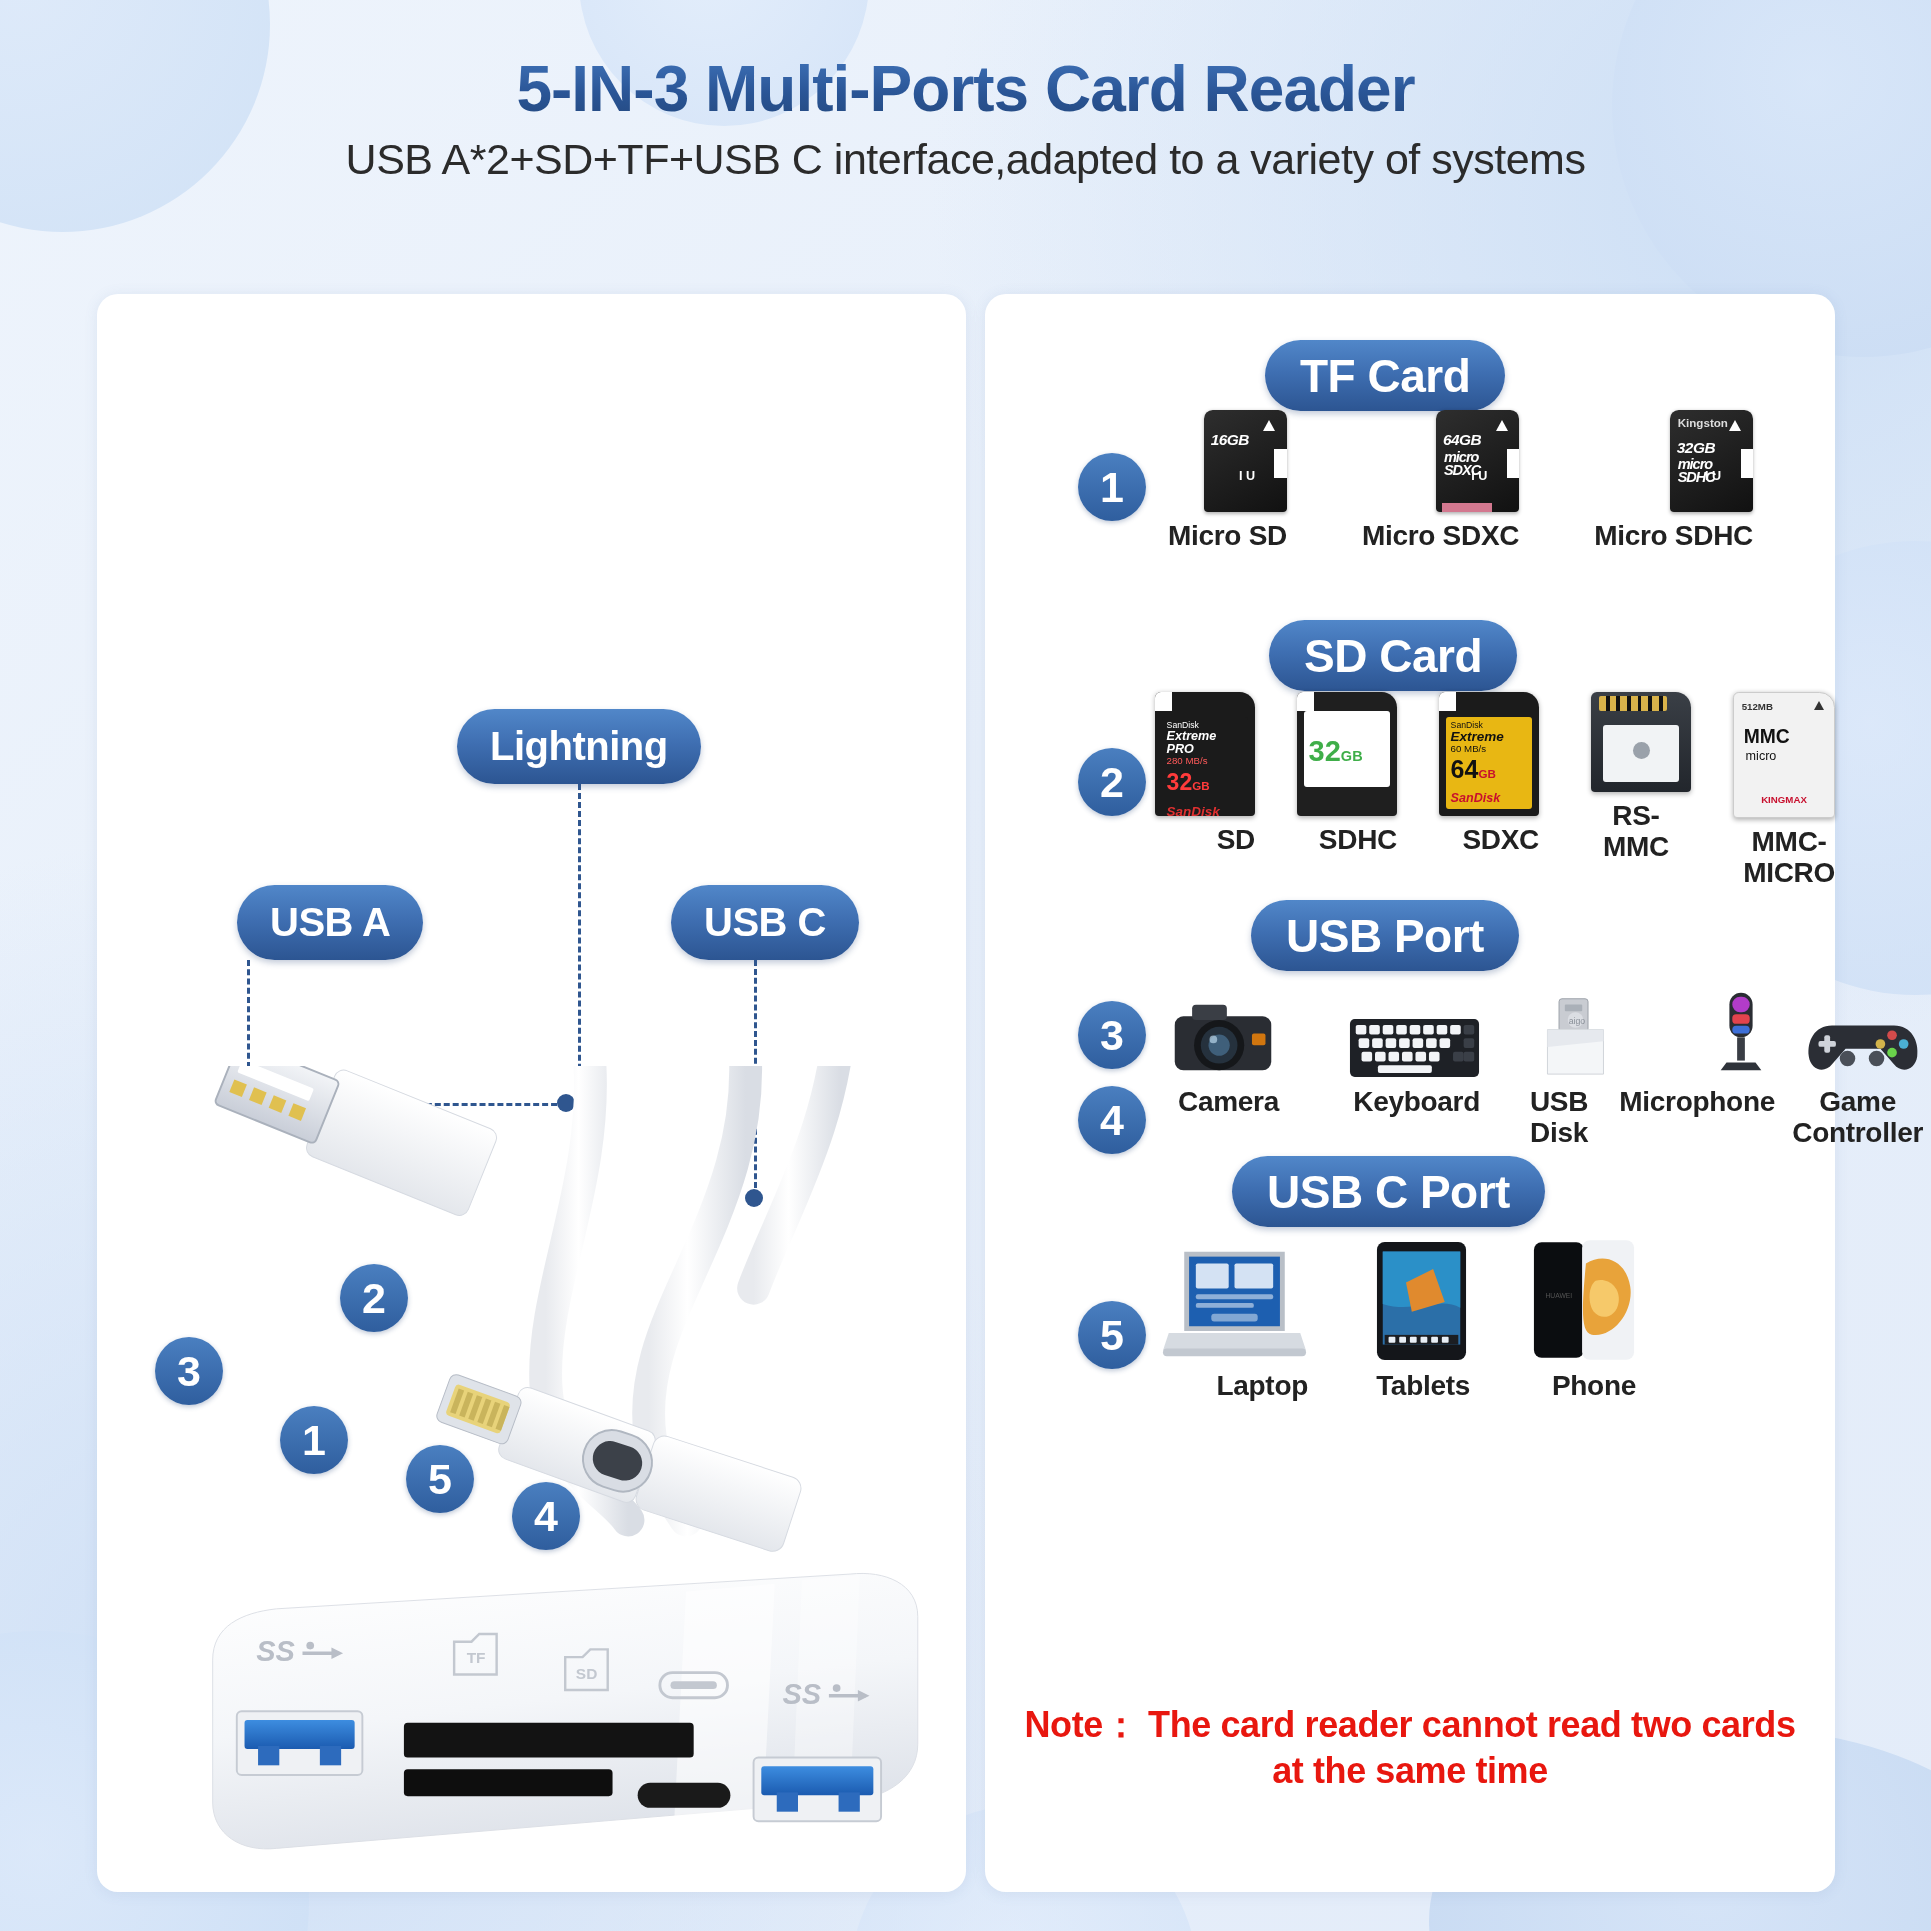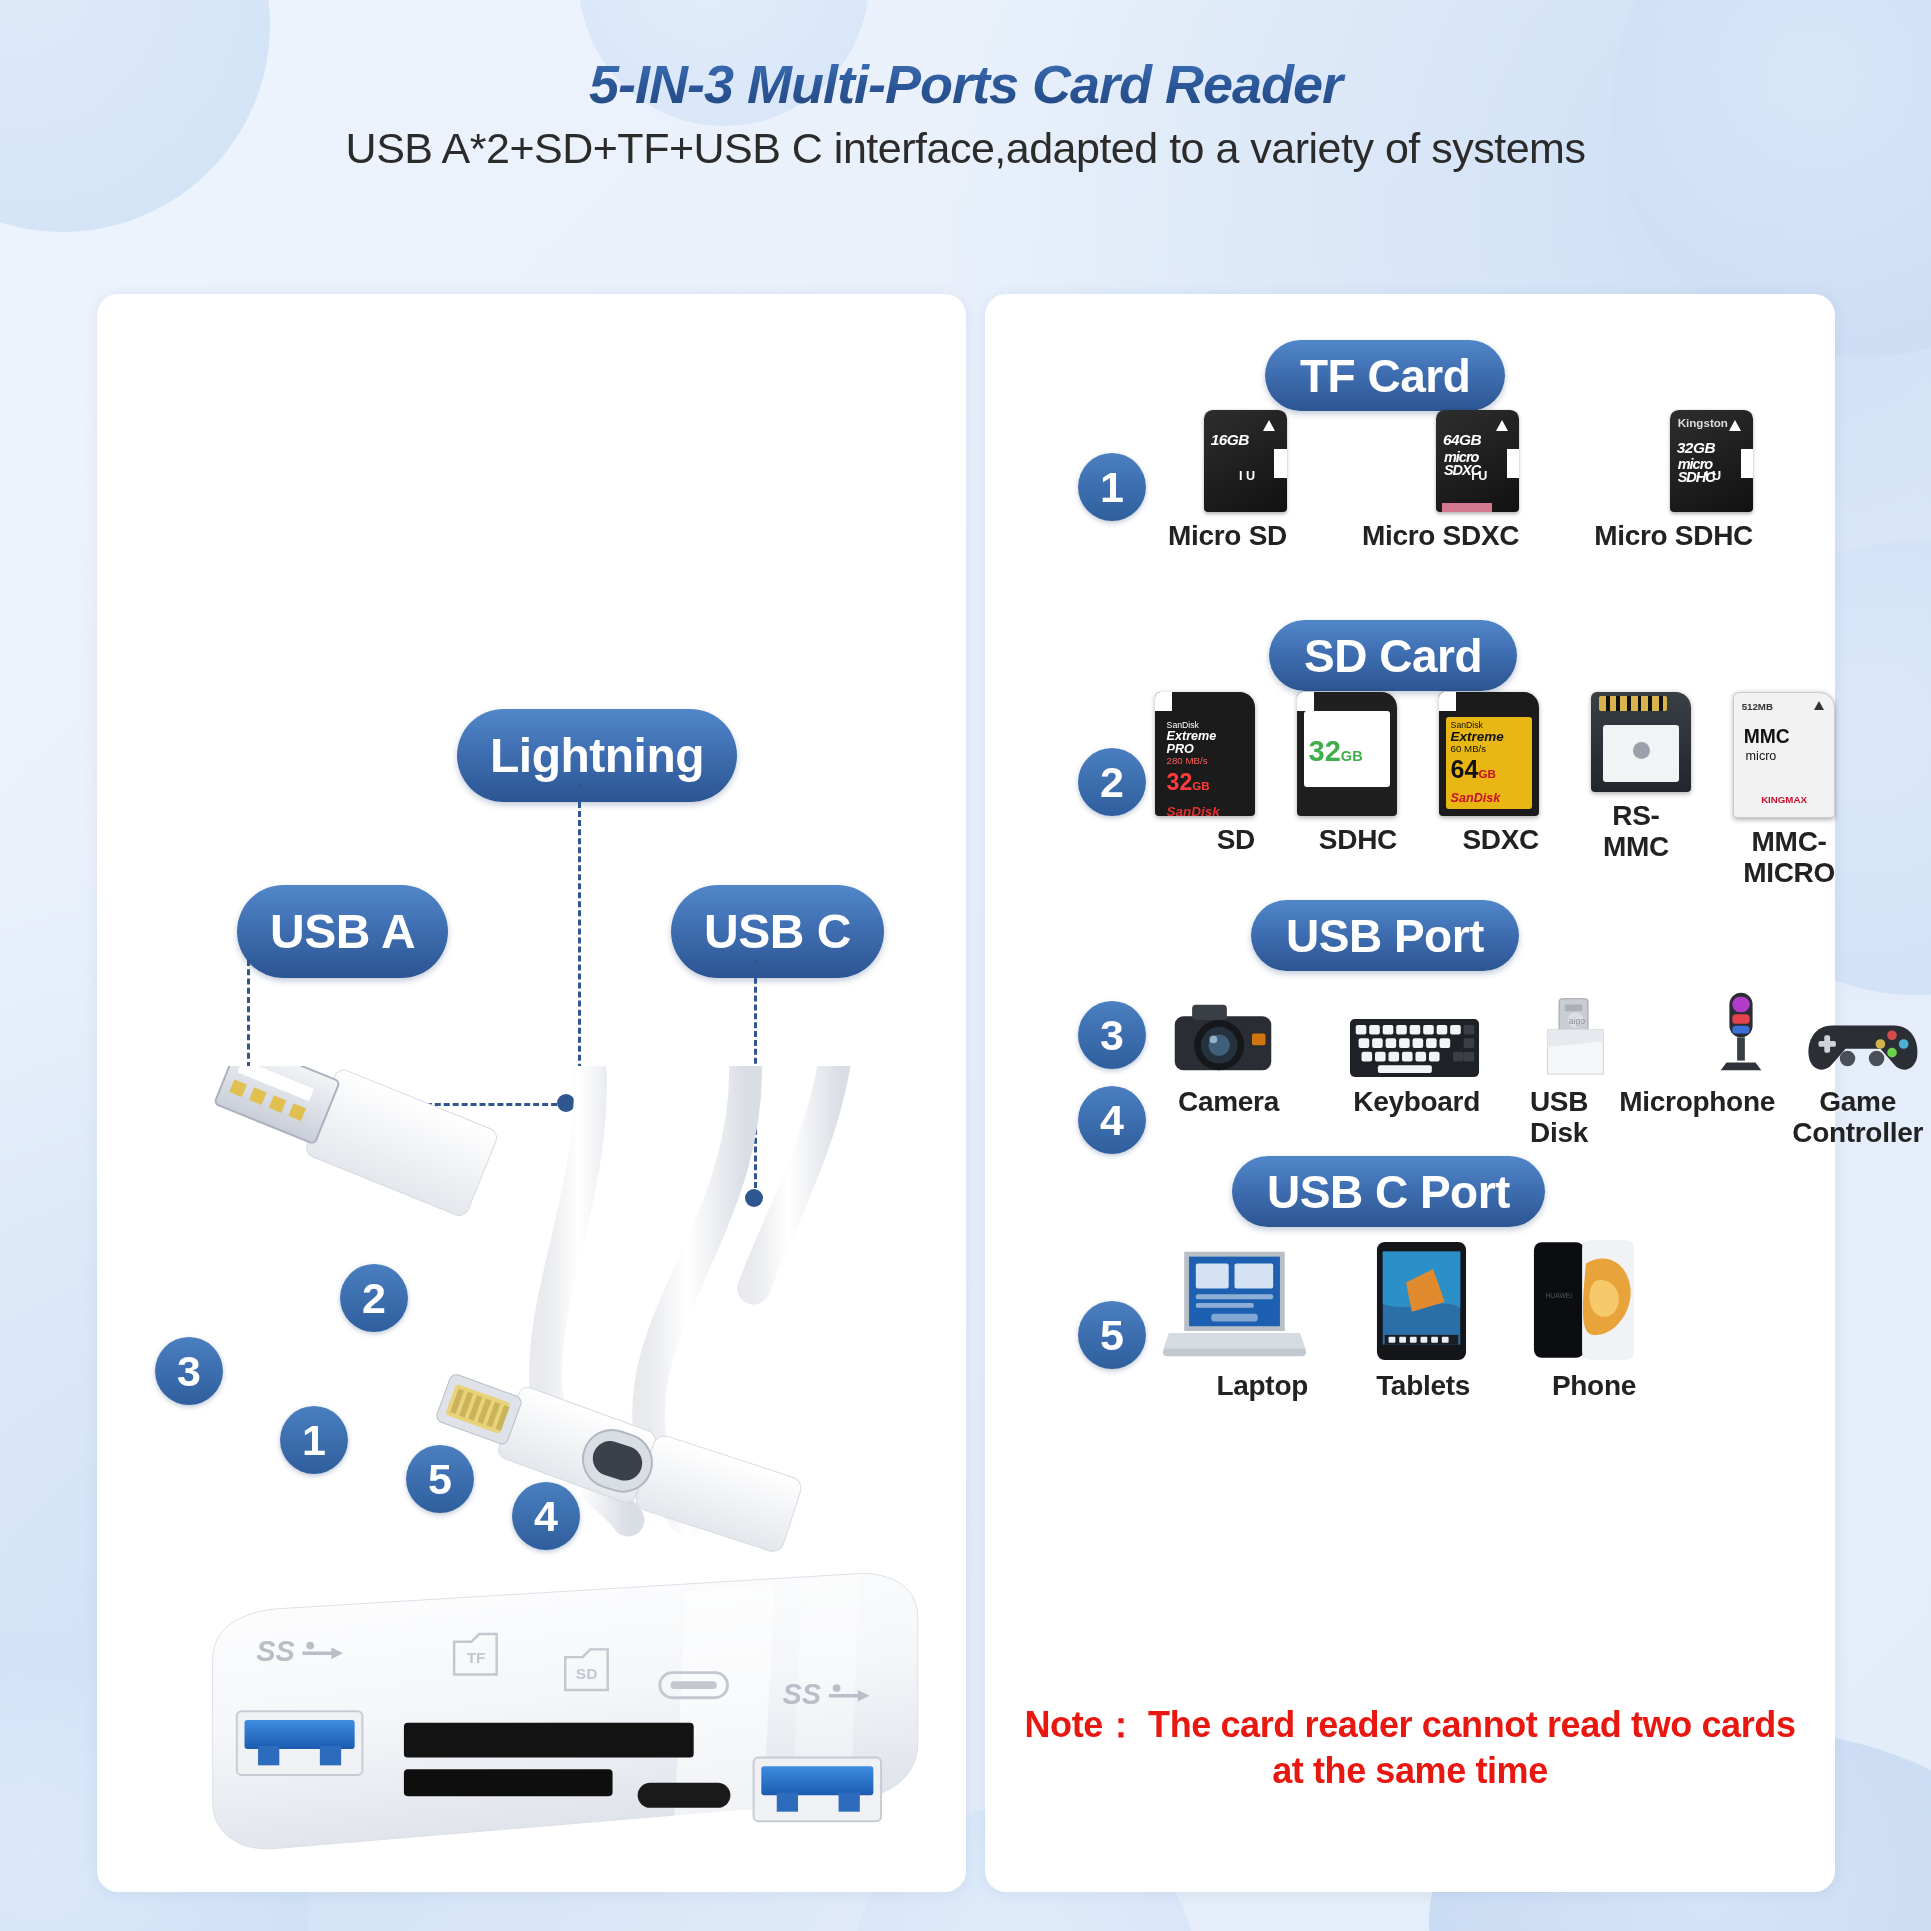--- a/index.html
+++ b/index.html
@@ -20,41 +20,41 @@
   .b2{width:290px;height:290px;left:579px;top:-164px;background:radial-gradient(circle at 45% 45%,#e2edfb,#d2e2f7);opacity:.9;}
   .b3{width:502px;height:502px;right:-183px;top:-145px;background:radial-gradient(circle at 40% 45%,#d9e7f9,#c6d9f2);opacity:.85;}
   .b4{width:454px;height:454px;right:-212px;top:541px;background:radial-gradient(circle at 40% 40%,#dbe8fa,#c9dcf4);opacity:.8;}
   .b5{width:541px;height:541px;left:-232px;bottom:-241px;background:radial-gradient(circle at 50% 40%,#dce9fa,#c8dcf4);opacity:.85;}
   .b6{width:618px;height:386px;right:-116px;bottom:-183px;background:radial-gradient(circle at 45% 40%,#d2e2f7,#bdd3ef);opacity:.8;}
   .b7{width:348px;height:348px;left:850px;bottom:-222px;background:radial-gradient(circle at 45% 40%,#dfebfb,#cfe0f6);opacity:.7;}
 
   
   .header{position:absolute;left:0;right:0;top:56px;text-align:center;z-index:5;}
   .title{
-    font-size:54px;font-weight:bold;letter-spacing:-1px;line-height:1.05;
+    font-size:64px;font-weight:bold;letter-spacing:-1px;line-height:1.05;
     background:linear-gradient(180deg,#3f72b8 0%,#2a5596 55%,#24497f 100%);
     -webkit-background-clip:text;background-clip:text;color:transparent;
-    text-shadow:none;font-family:"Liberation Sans", sans-serif;font-style:italic;
+    text-shadow:none;font-family:"Liberation Sans", sans-serif;
   }
   .subtitle{margin-top:11.6px;font-size:43px;color:#2b2b2b;font-weight:400;letter-spacing:-0.5px;}
 
   
   .panel{position:absolute;background:#fff;border-radius:21px;box-shadow:0 1.9px 13.5px rgba(80,110,160,.10);}
   #left-panel{left:97px;top:294px;width:869px;height:1598px;}
   #right-panel{left:985px;top:294px;width:850px;height:1598px;}
 
   
   .pill{
     display:inline-flex;align-items:center;justify-content:center;
     background:linear-gradient(180deg,#5187c9 0%,#3f6fb2 45%,#2c5592 100%);
     color:#fff;border-radius:965px;font-weight:bold;
     box-shadow:0 2.9px 6.8px rgba(40,70,120,.28);
     text-align:center;white-space:nowrap;
   }
-  .diag-pill{position:absolute;height:93px;padding:0 33px;font-size:48px;letter-spacing:-0.5px;}
+  .diag-pill{position:absolute;height:75px;padding:0 33px;font-size:40px;letter-spacing:-0.5px;}
   #pill-usb-a{left:140px;top:591px;}
   #pill-lightning{left:360px;top:415px;}
   #pill-usb-c{left:574px;top:591px;}
 
   
   .dash-v,.dash-h{position:absolute;}
   .dash-v{border-left:3.9px dashed #2f568f;}
   .dash-h{border-top:3.9px dashed #2f568f;}
   .dot{position:absolute;width:18.3px;height:18.3px;border-radius:50%;background:#2f568f;}
 

